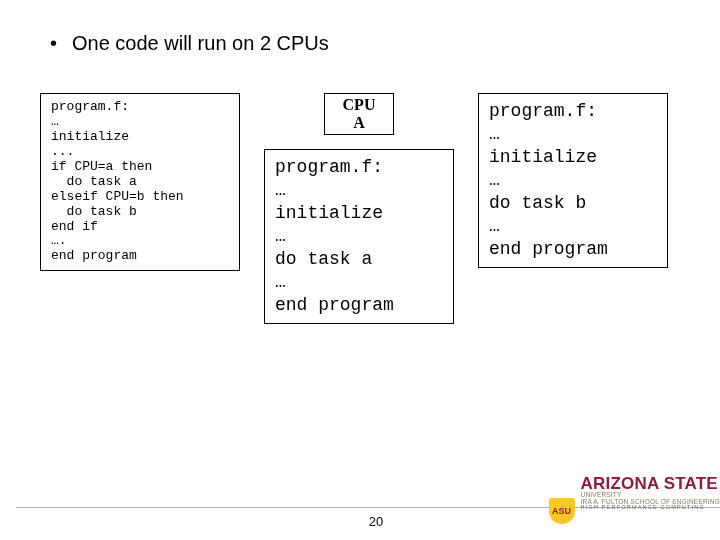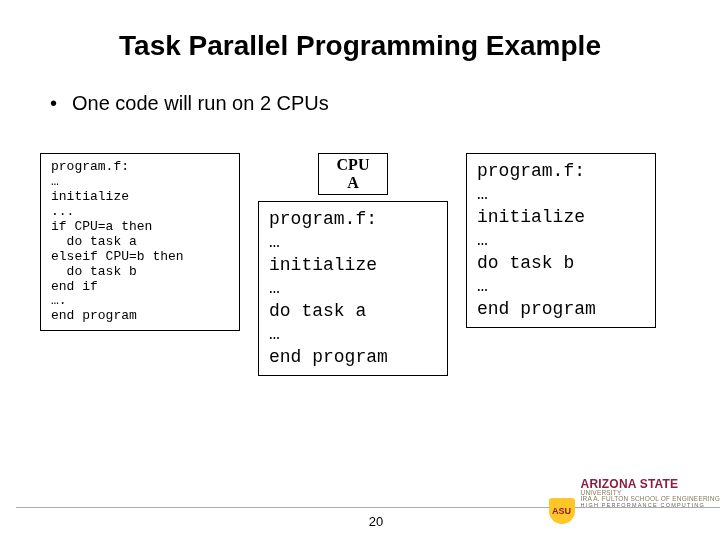--- a/index.html
+++ b/index.html
@@ -35,21 +35,21 @@
   }
   .bullets li::before {
     content: "•";
     position: absolute;
     left: 0;
     top: 0;
     font-size: 20px;
   }
   .row {
     display: flex;
-    gap: 18px;
+    gap: 24px;
     align-items: flex-start;
     margin-top: 6px;
   }
   .codebox {
     border: 1px solid #000;
     padding: 6px 10px;
     font-family: "Courier New", Courier, monospace;
     white-space: pre;
     line-height: 1.15;
   }
@@ -65,21 +65,21 @@
   }
   .cpu-label {
     border: 1px solid #000;
     font-family: "Times New Roman", Times, serif;
     font-weight: bold;
     font-size: 16px;
     text-align: center;
     padding: 2px 16px;
     width: 70px;
     align-self: center;
-    margin-bottom: 6px;
+    margin-bottom: 14px;
   }
   .cpu-code {
     border: 1px solid #000;
     font-family: "Courier New", Courier, monospace;
     font-size: 18px;
     padding: 6px 10px;
     white-space: pre;
     line-height: 1.28;
   }
   .footer {
@@ -116,39 +116,38 @@
     font-weight: bold;
     color: #8c1d40;
     margin-top: 36px;
   }
   .asu-text {
     line-height: 1;
   }
   .asu-name {
     color: #8c1d40;
     font-weight: bold;
-    font-size: 12px;
+    font-size: 17px;
     letter-spacing: 0.2px;
   }
   .asu-sub {
     color: #8a7a55;
     font-size: 6.5px;
     letter-spacing: 0.2px;
   }
   .asu-hpc {
     color: #666;
     font-size: 5.5px;
     letter-spacing: 1.2px;
   }
 </style>
 </head>
 <body>
 
 <div class="slide">
-  <h1 class="title">Task Parallel Programming Example</h1>
 
   <ul class="bullets">
     <li>One code will run on 2 CPUs</li>
   </ul>
 
   <div class="row">
     <div class="codebox col-src">program.f:
 …
 initialize
 ...

